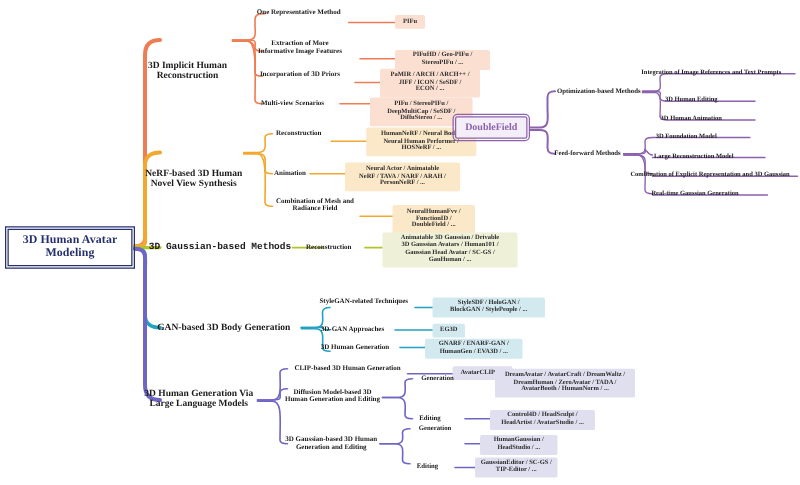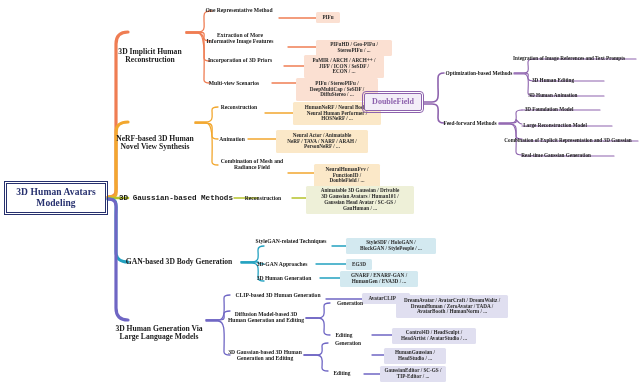--- a/index.html
+++ b/index.html
@@ -141,21 +141,21 @@
       <path d="M499 123 L510 123 C 518 123, 516 122, 516 120 C 516 118, 518 124, 522 124" stroke="#8d62ad" stroke-width="1.1"></path>
       <path d="M499 124 L510 124 C 518 124, 516 130, 516 136 C 516 138, 518 139, 522 139" stroke="#8d62ad" stroke-width="1.1"></path>
       <path d="M499 124 L510 124 C 518 124, 516 140, 516 152 C 516 154, 518 155, 522 155" stroke="#8d62ad" stroke-width="1.1"></path>
       <path d="M522 110 L600 110" stroke="#8d62ad" stroke-width="1.1"></path>
       <path d="M522 126 L612 126" stroke="#8d62ad" stroke-width="1.1"></path>
       <path d="M522 141 L638 141" stroke="#8d62ad" stroke-width="1.1"></path>
       <path d="M522 156 L614 156" stroke="#8d62ad" stroke-width="1.1"></path>
     </g>
   </svg>
 
-  <div class="node central" style="left:6px; top:183px; width:100px; height:30px;">3D Human Avatars
+  <div class="node central" style="left:6px; top:183px; width:100px; height:30px;">3D Human Avatar
 Modeling</div>
 
   <div class="node l1" style="left:112px; top:9px; width:76px; height:22px;margin-top:36px;">3D Implicit Human
 Reconstruction</div>
 
   <div class="node l2" style="left:196px; top:6px; width:86px; height:9px;">One Representative Method</div>
   <div class="node leaf t-orange" style="left:316px; top:12px; width:24px; height:11px;">PIFu</div>
 
   <div class="node l2" style="left:190px; top:29px; width:100px; height:18px;">Extraction of More
 Informative Image Features</div>
@@ -205,21 +205,21 @@
   <div class="node leaf t-teal" style="left:346px; top:238px; width:90px; height:16px;">StyleSDF / HoloGAN /
 BlockGAN / StylePeople / ...</div>
 
   <div class="node l2" style="left:248px; top:259px; width:68px; height:10px;">3D-GAN Approaches</div>
   <div class="node leaf t-teal" style="left:346px; top:259px; width:26px; height:11px;">EG3D</div>
 
   <div class="node l2" style="left:248px; top:273px; width:72px; height:10px;">3D Human Generation</div>
   <div class="node leaf t-teal" style="left:340px; top:271px; width:78px; height:16px;">GNARF / ENARF-GAN /
 HumanGen / EVA3D / ...</div>
 
-  <div class="node l1" style="left:112px; top:322px; width:94px; height:22px;">3D Human Generation Via
+  <div class="node l1" style="left:112px; top:308px; width:94px; height:22px;">3D Human Generation Via
 Large Language Models</div>
 
   <div class="node l2" style="left:228px; top:290px; width:100px; height:10px;">CLIP-based 3D Human Generation</div>
   <div class="node leaf t-purple" style="left:362px; top:293px; width:48px; height:11px;">AvatarCLIP / ...</div>
 
   <div class="node l2" style="left:222px; top:308px; width:88px; height:18px;">Diffusion Model-based 3D
 Human Generation and Editing</div>
   <div class="node l3" style="left:328px; top:298px; width:44px; height:10px;">Generation</div>
   <div class="node leaf t-purple" style="left:396px; top:295px; width:112px; height:23px;">DreamAvatar / AvatarCraft / DreamWaltz /
 DreamHuman / ZeroAvatar / TADA /

